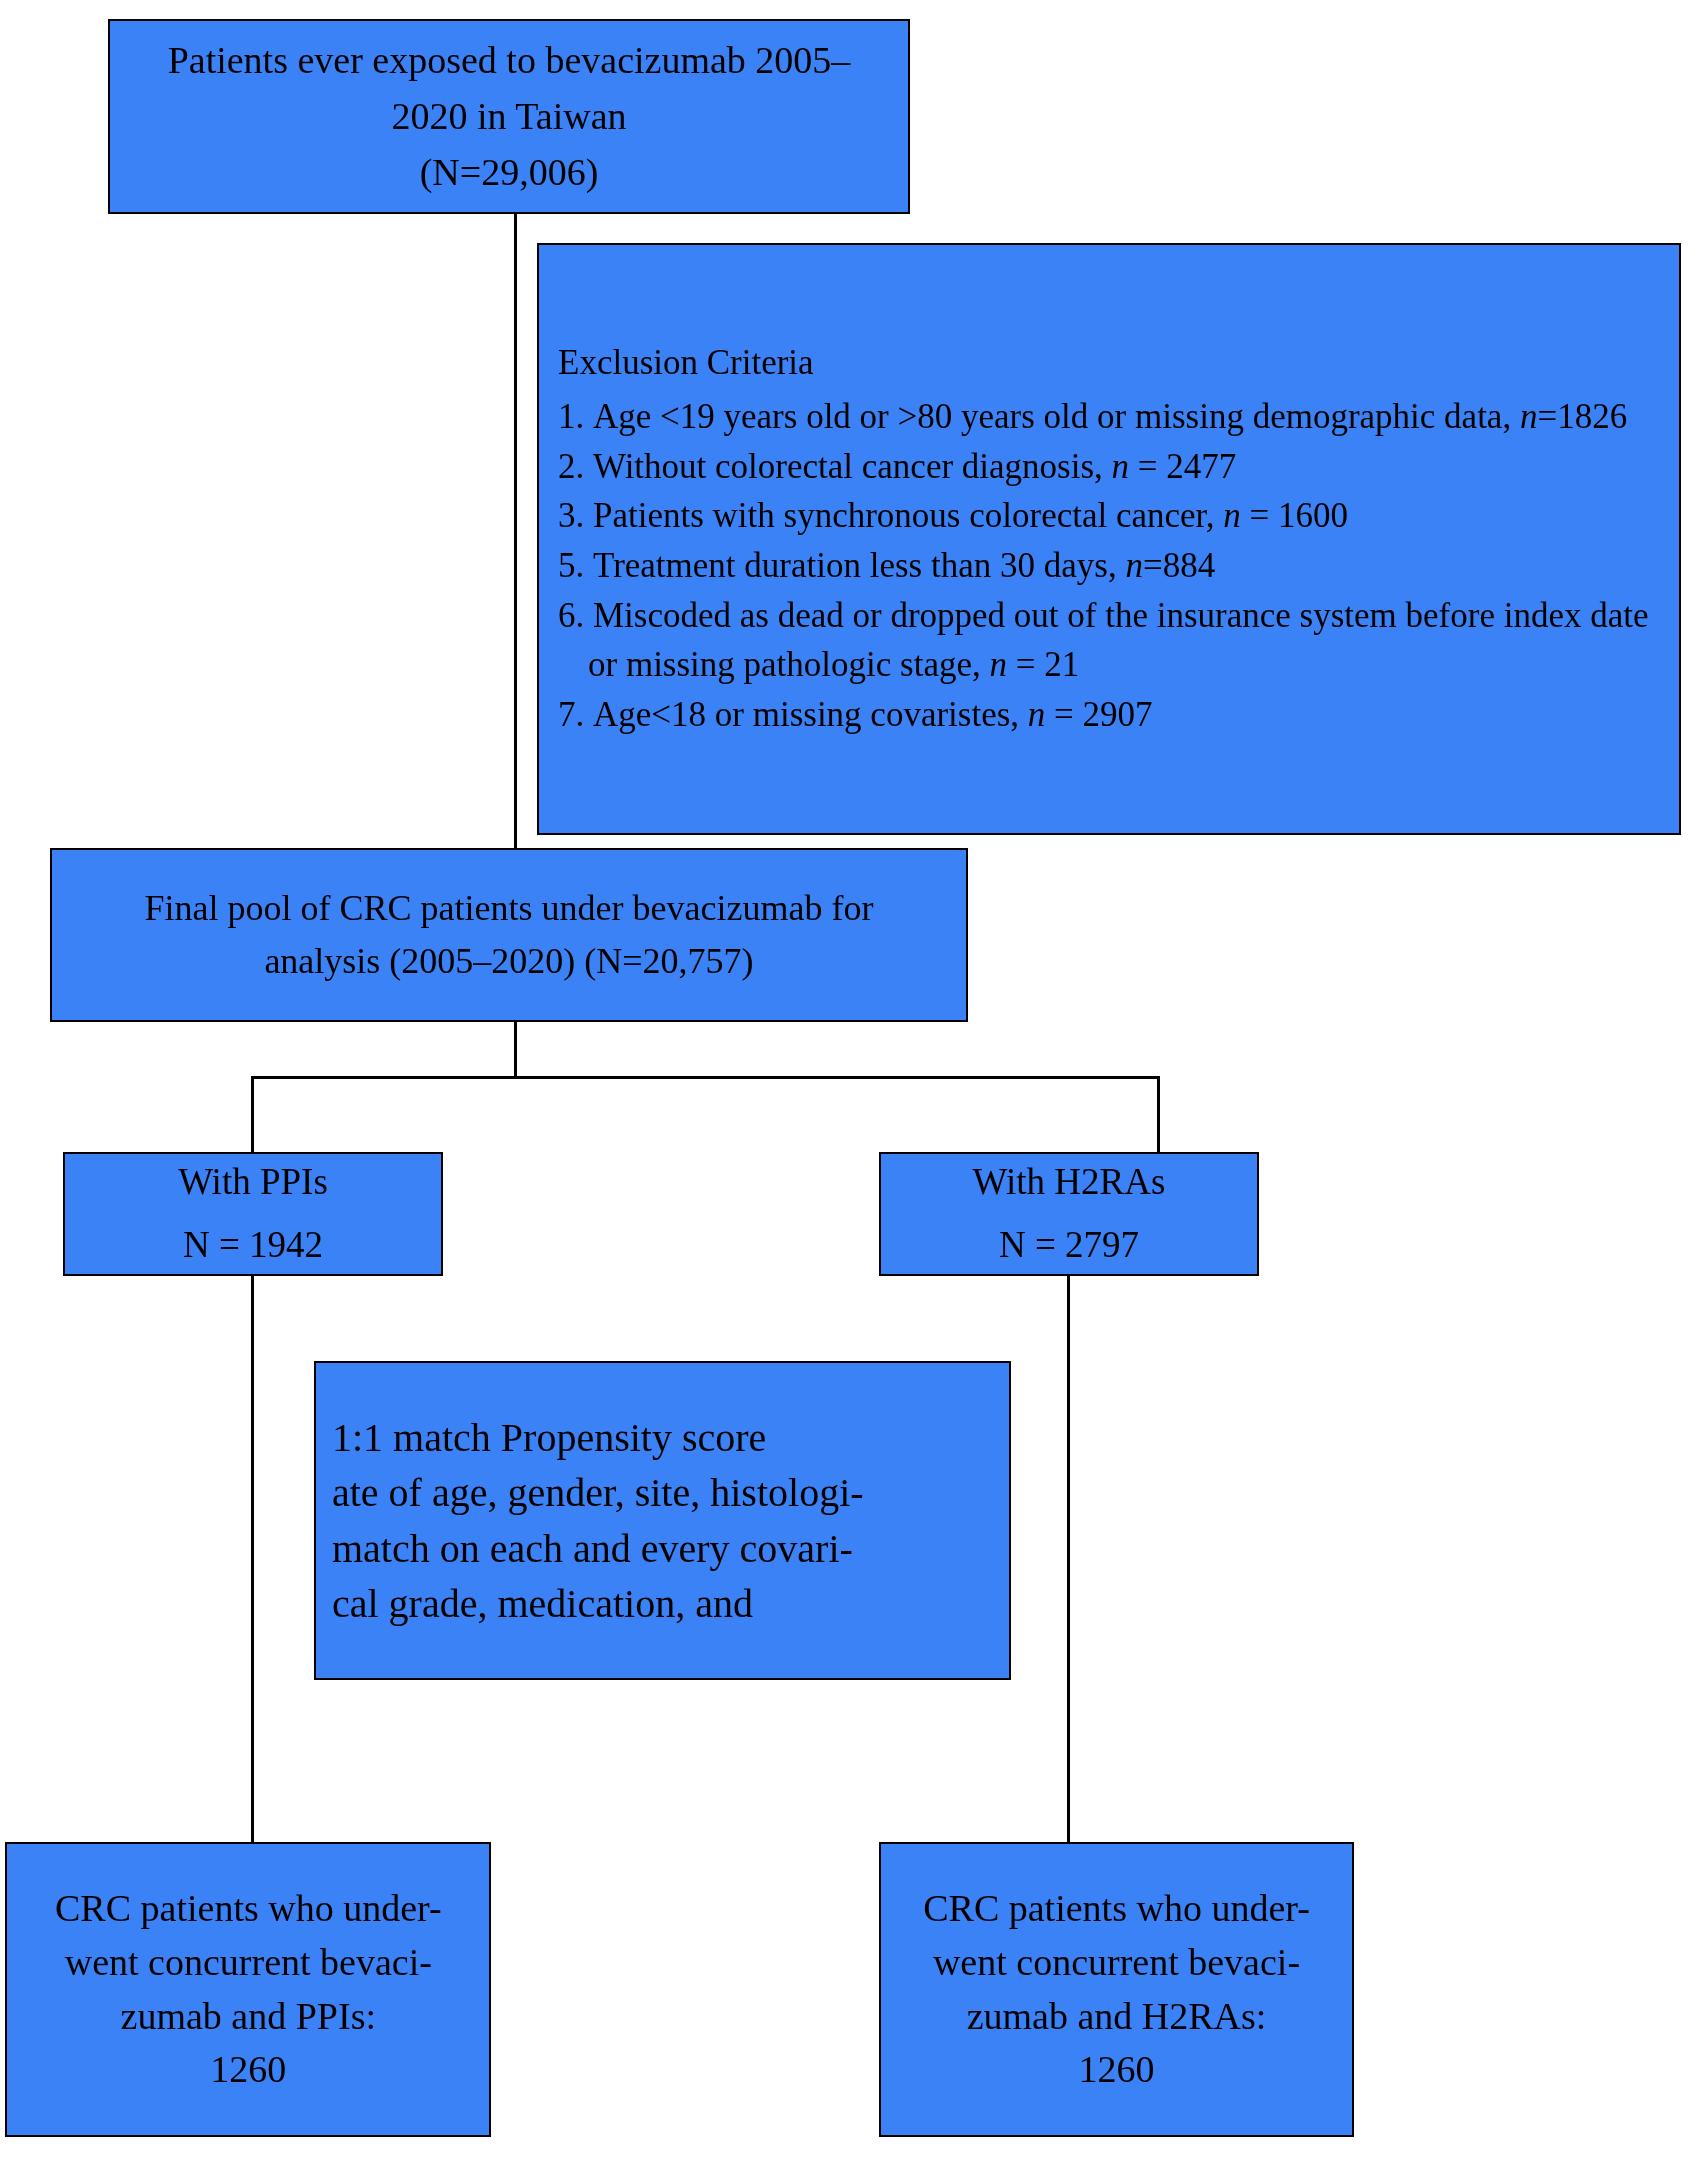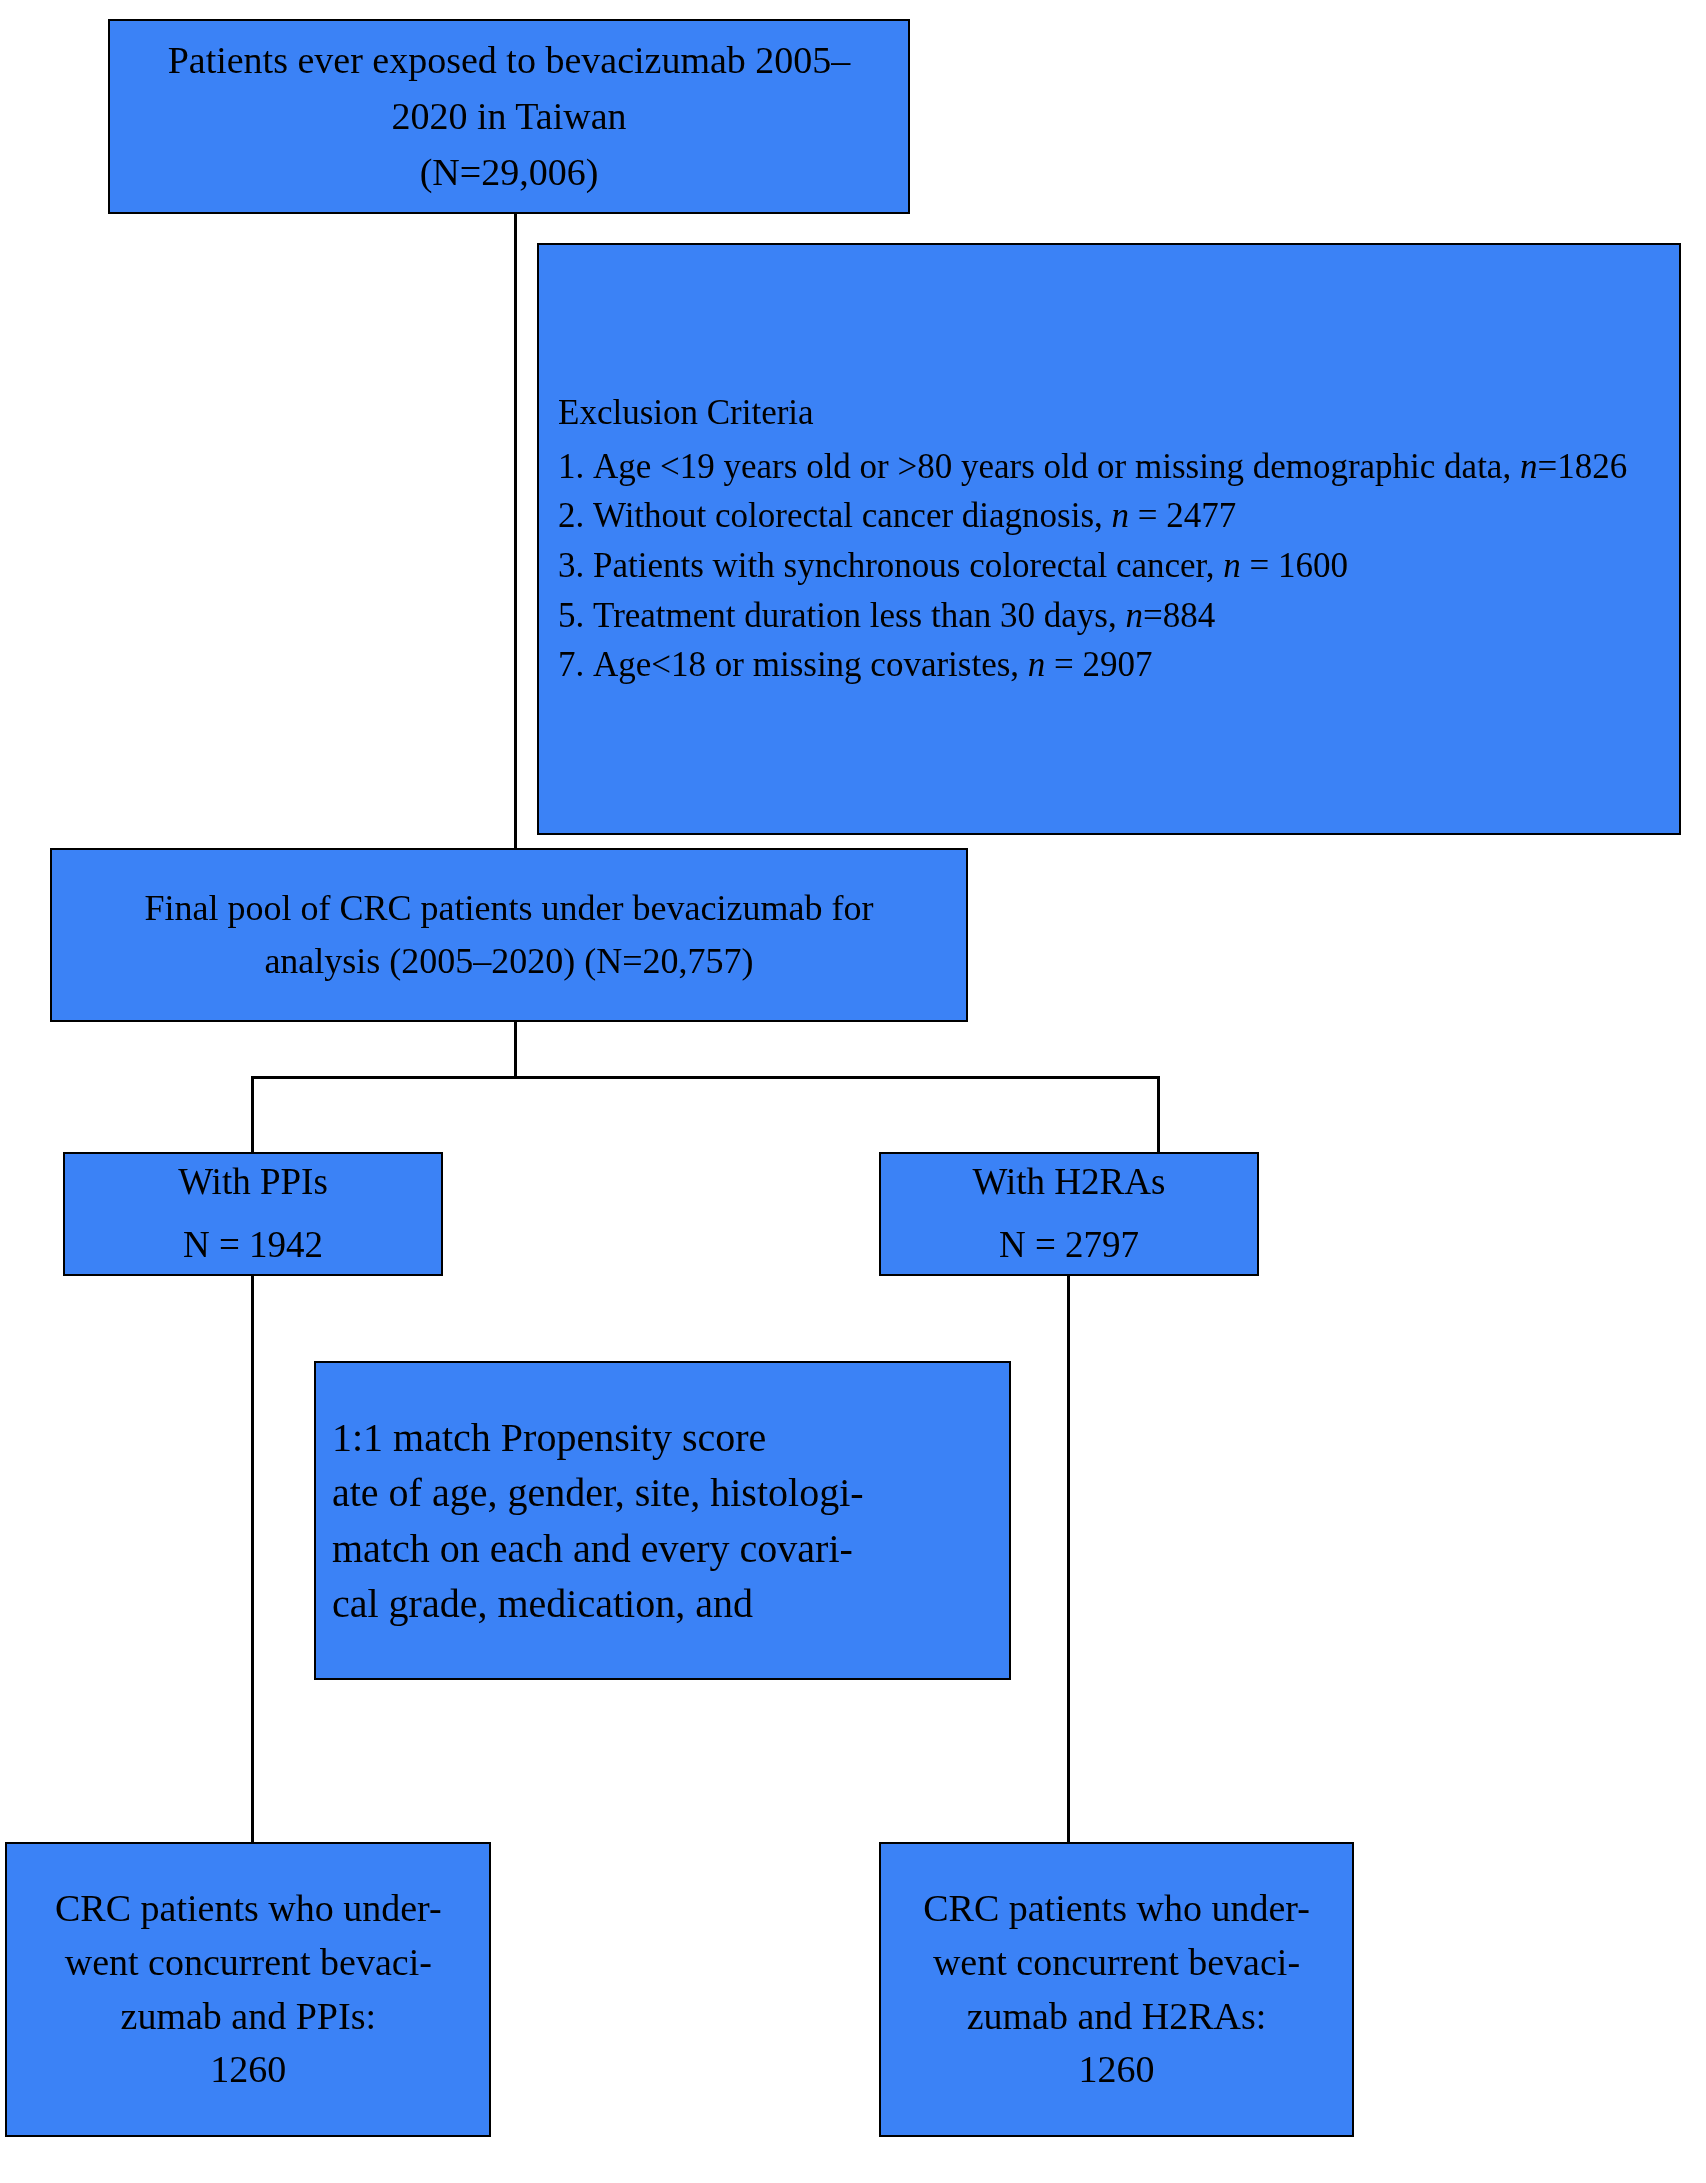--- a/index.html
+++ b/index.html
@@ -104,20 +104,21 @@
   </div>
 
   <div class="box left" id="box-exclusion">
     <div class="txt">
       <div class="head">Exclusion Criteria</div>
       <ol>
         <li>1.&nbsp;Age &lt;19 years old or &gt;80 years old or missing demographic data, <em>n</em>=1826</li>
         <li>2.&nbsp;Without colorectal cancer diagnosis, <em>n</em> = 2477</li>
         <li>3.&nbsp;Patients with synchronous colorectal cancer, <em>n</em> = 1600</li>
         <li>5.&nbsp;Treatment duration less than 30 days, <em>n</em>=884</li>
+        <li>6.&nbsp;Miscoded as dead or dropped out of the insurance system before index date or missing pathologic stage, <em>n</em> = 21</li>
         <li>7.&nbsp;Age&lt;18 or missing covaristes, <em>n</em> = 2907</li>
       </ol>
     </div>
   </div>
 
   <div class="box center" id="box-finalpool">
     <div class="txt">
       <div>Final pool of CRC patients under bevacizumab for</div>
       <div>analysis (2005–2020) (N=20,757)</div>
     </div>

